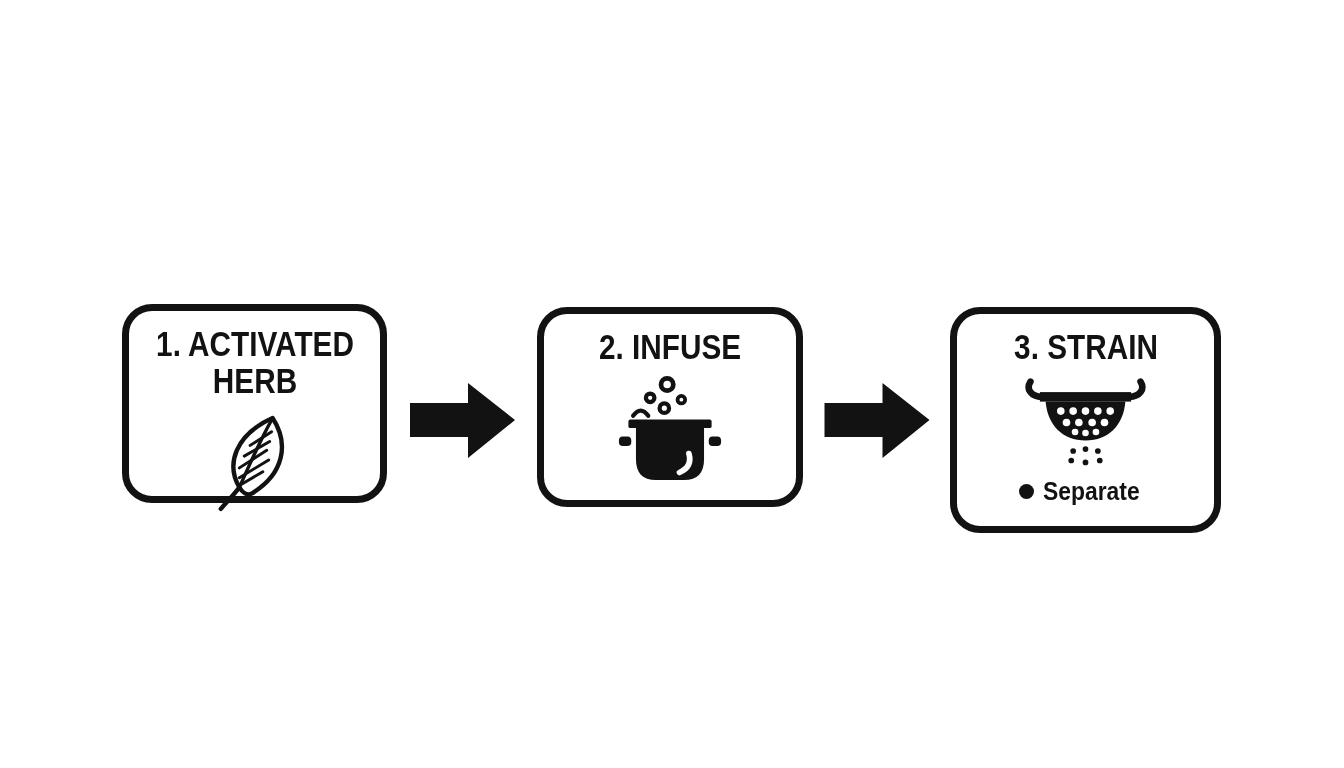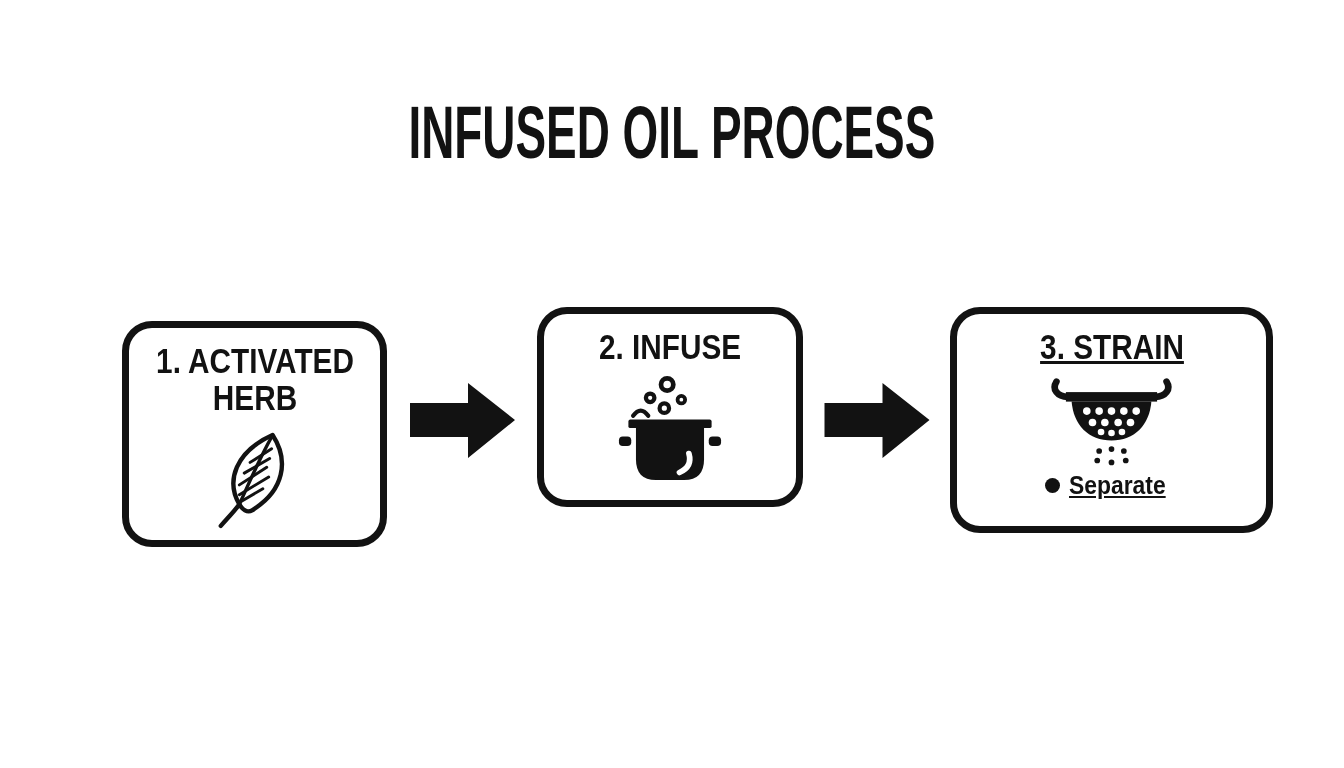--- a/index.html
+++ b/index.html
@@ -38,23 +38,23 @@
   }
   .step-box {
     position: absolute;
     border: 7px solid var(--ink);
     border-radius: 30px;
     background: var(--background);
     display: flex;
     flex-direction: column;
     align-items: center;
   }
-  .step-box.box-1 { left: 122px; top: 321px; width: 265px; height: 226px; }
+  .step-box.box-1 { left: 122px; top: 304px; width: 265px; height: 199px; }
   .step-box.box-2 { left: 537px; top: 307px; width: 266px; height: 200px; }
-  .step-box.box-3 { left: 950px; top: 307px; width: 323px; height: 226px; text-decoration: underline; }
+  .step-box.box-3 { left: 950px; top: 307px; width: 271px; height: 226px; }
   .step-label {
     margin-top: 14px;
     font-size: 35px;
     line-height: 37px;
     font-weight: bold;
     text-align: center;
     transform: scaleX(0.85);
     transform-origin: 50% 0;
     width: 248px;
   }
@@ -62,21 +62,21 @@
   .leaf-wrap { margin-top: 12px; }
   .pot-wrap { margin-top: 8px; }
   .colander-wrap { margin-top: 8px; }
   .bullet-row {
     display: flex;
     align-items: center;
     justify-content: center;
     gap: 24px;
   }
   .bullet-row.pinned { margin-top: auto; margin-bottom: 2px; }
-  .bullet-row.floating { }
+  .bullet-row.floating { margin-top: 6px; }
   .bullet-item { display: flex; align-items: center; }
   .bullet-dot {
     width: 15px;
     height: 15px;
     border-radius: 50%;
     background: var(--ink);
     margin-right: 9px;
     flex: 0 0 auto;
   }
   .bullet-label {
@@ -90,21 +90,20 @@
   .flow-arrow { position: absolute; }
   .flow-arrow.arrow-1 { left: 410px; top: 383px; }
   .flow-arrow.arrow-2 { left: 824px; top: 383px; }
   svg { display: block; }
 </style>
 </head>
 <body>
 
 <div class="canvas">
 
-  <h1 class="title"><span class="condense">INFUSED OIL PROCESS</span></h1>
 
   <div class="step-box box-1">
     <div class="step-label">1. ACTIVATED HERB</div>
     <div class="icon-wrap leaf-wrap">
       <svg width="86" height="102" viewBox="0 0 88 104" fill="none" stroke="#121212" stroke-linecap="round" stroke-linejoin="round">
         <path d="M28,78 C14,54 24,24 62,7 C79,33 74,64 41,84 C36,87 31,83 28,78 Z" stroke-width="4.5"></path>
         <path d="M9,100 C16,92 22,86 28,78" stroke-width="4.5"></path>
         <path d="M28,78 C38,56 48,32 61,9" stroke-width="3.5"></path>
         <path d="M28,76 L52,62" stroke-width="3"></path>
         <path d="M28,68 L58,50" stroke-width="3"></path>

